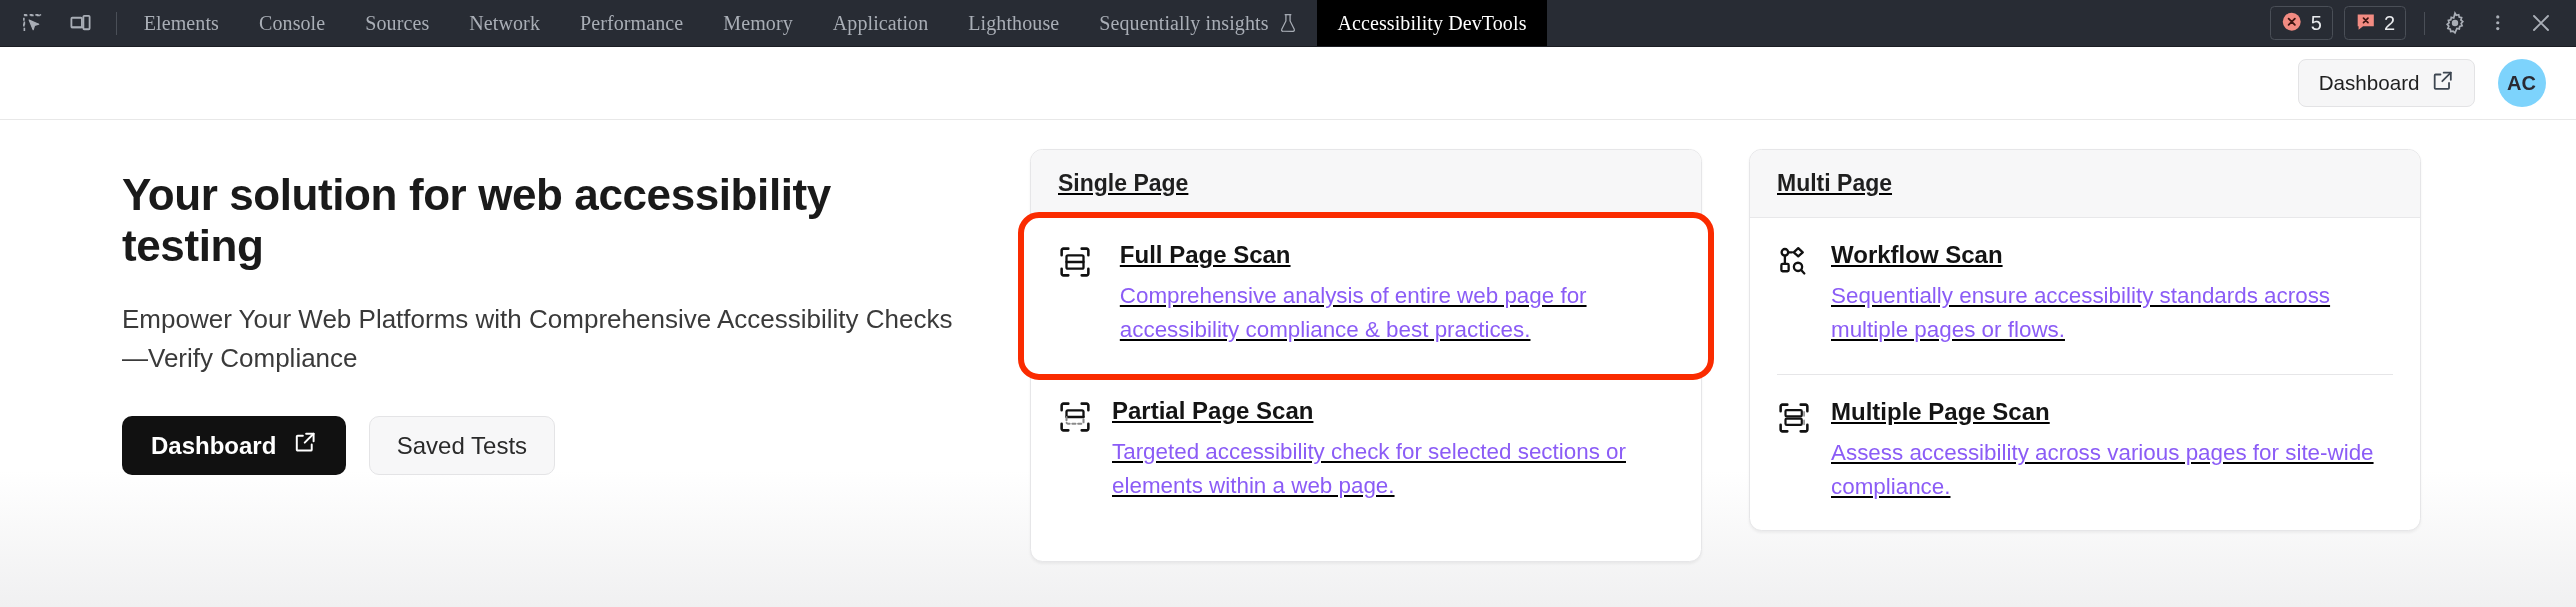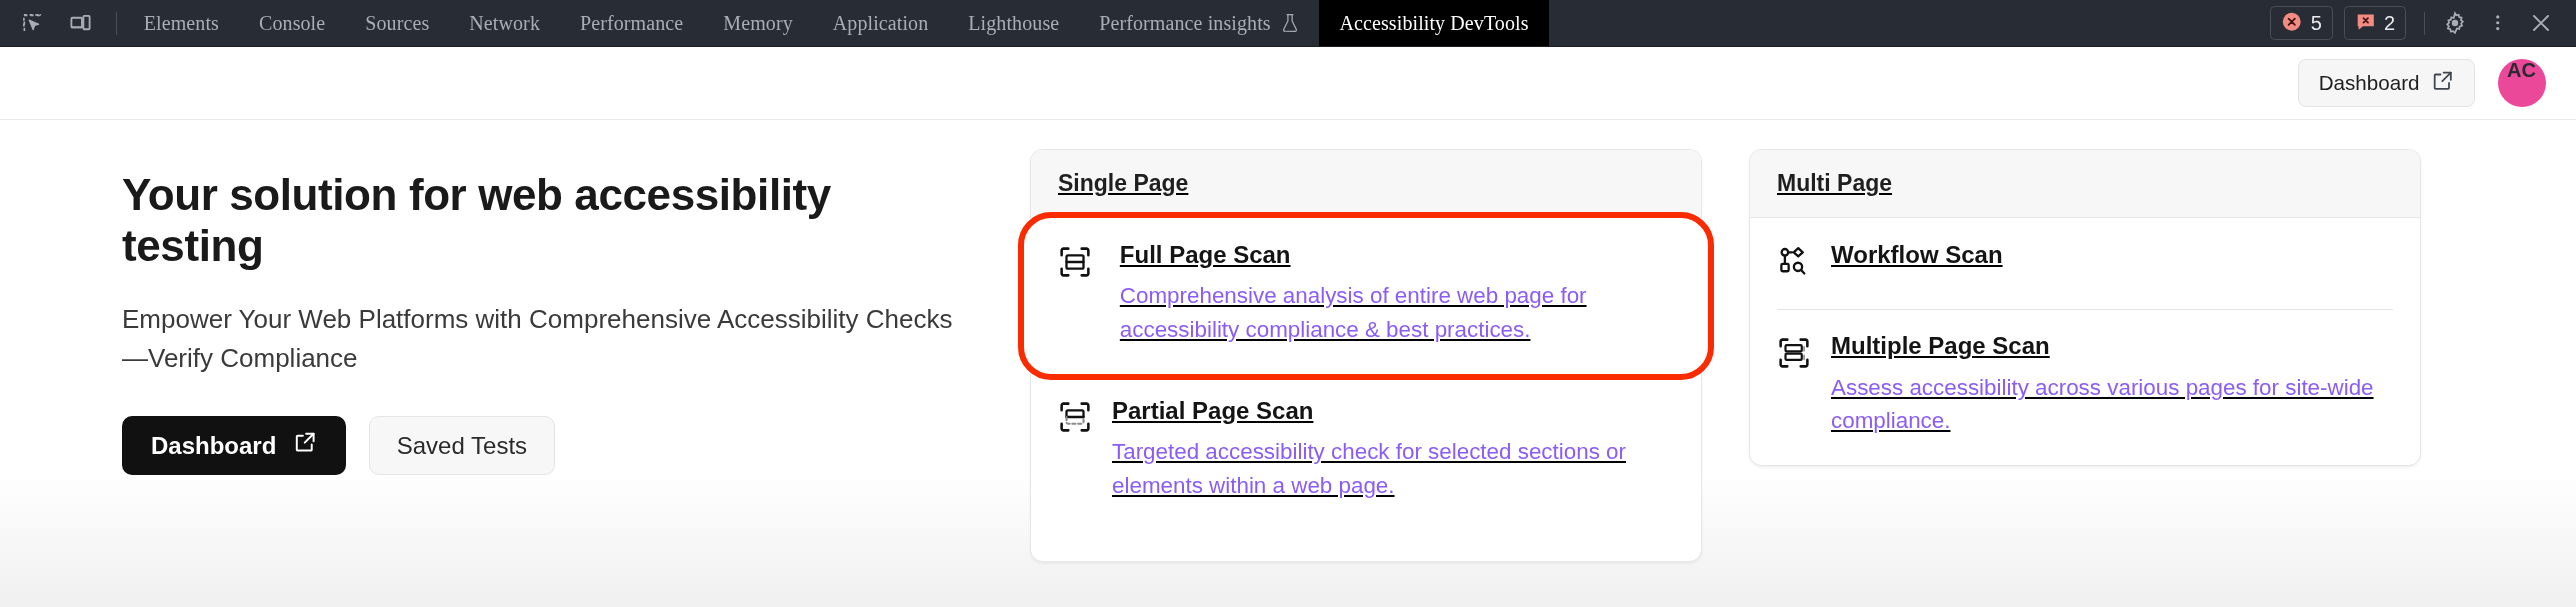--- a/index.html
+++ b/index.html
@@ -86,22 +86,22 @@
     border: 0.9px solid #e3e3e5;
     border-radius: 8px;
     height: 48px;
     padding: 0 20px;
     font-size: 20.6px;
     color: #1f1f1f;
     cursor: pointer;
   }
   .avatar {
     width: 48px; height: 48px; border-radius: 50%;
-    background: #ec4899;
-    display: flex; align-items: flex-start; justify-content: center;
+    background: #7dd3fc;
+    display: flex; align-items: center; justify-content: center;
     font-size: 20px; font-weight: bold; color: #2a2a32;
   }
 
   
   .main {
     height: calc(607px - 47px - 73px);
     background: linear-gradient(to bottom, #ffffff 0%, #ffffff 72%, #f0f0f1 100%);
     display: flex;
     padding: 0 47px 0 0;
     position: relative;
@@ -184,21 +184,21 @@
     display: flex;
     gap: 20px;
     padding: 23px 27px 27px 27px;
     cursor: pointer;
     border-radius: 10.8px;
     position: relative;
   }
   .scan-item.highlighted {
     outline: 6.3px solid #fa2b00;
     outline-offset: -0.9px;
-    border-radius: 27px;
+    border-radius: 15px;
     background: #ffffff;
     z-index: 5;
     margin: 0 -7.2px;
     padding-left: 34px;
     padding-right: 34px;
     gap: 28px;
   }
   .scan-icon { flex: 0 0 auto; padding-top: 3.6px; }
   .scan-text { flex: 1 1 auto; }
   .scan-title {
@@ -261,21 +261,21 @@
     <div class="dt-tab">
         <span>Memory</span>
       </div>
     <div class="dt-tab">
         <span>Application</span>
       </div>
     <div class="dt-tab">
         <span>Lighthouse</span>
       </div>
     <div class="dt-tab">
-      <span>Performance insights</span>
+      <span>Sequentially insights</span>
       <span class="flask">
         <svg width="18" height="20" viewBox="0 0 20 24" fill="none" stroke="#a9aeb6" stroke-width="1.5">
           <path d="M7.5 2v7.5L2.5 19.5a1.6 1.6 0 0 0 1.4 2.4h12.2a1.6 1.6 0 0 0 1.4-2.4L12.5 9.5V2"></path>
           <path d="M6 2h8"></path>
         </svg>
       </span>
     </div>
     <div class="dt-tab active">
         <span>Accessibility DevTools</span>
       </div>
@@ -418,20 +418,21 @@
               <path d="M9.2 6h3.2"></path>
               <path d="M17.5 2.6 21.2 6l-3.7 3.4L13.8 6z"></path>
               <path d="M6.5 8.7v6.6"></path>
               <rect x="3.6" y="15.6" width="6" height="6" rx="1"></rect>
               <circle cx="17.3" cy="18" r="3.4"></circle>
               <path d="M19.9 20.6l2.6 2.8"></path>
             </svg>
           </span>
           <div class="scan-text">
             <div class="scan-title">Workflow Scan</div>
+            <div class="scan-desc">Sequentially ensure accessibility standards across multiple pages or flows.</div>
           </div>
         </div>
 
         <div class="item-divider"></div>
 
         <div class="scan-item">
           <span class="scan-icon">
             <svg width="34" height="34" viewBox="0 0 28 28" fill="none" stroke="#111111" stroke-width="2.1" stroke-linecap="round" stroke-linejoin="round">
               <path d="M3 8.5V4.5a1.5 1.5 0 0 1 1.5-1.5h4"></path>
               <path d="M25 8.5V4.5A1.5 1.5 0 0 0 23.5 3h-4"></path>

